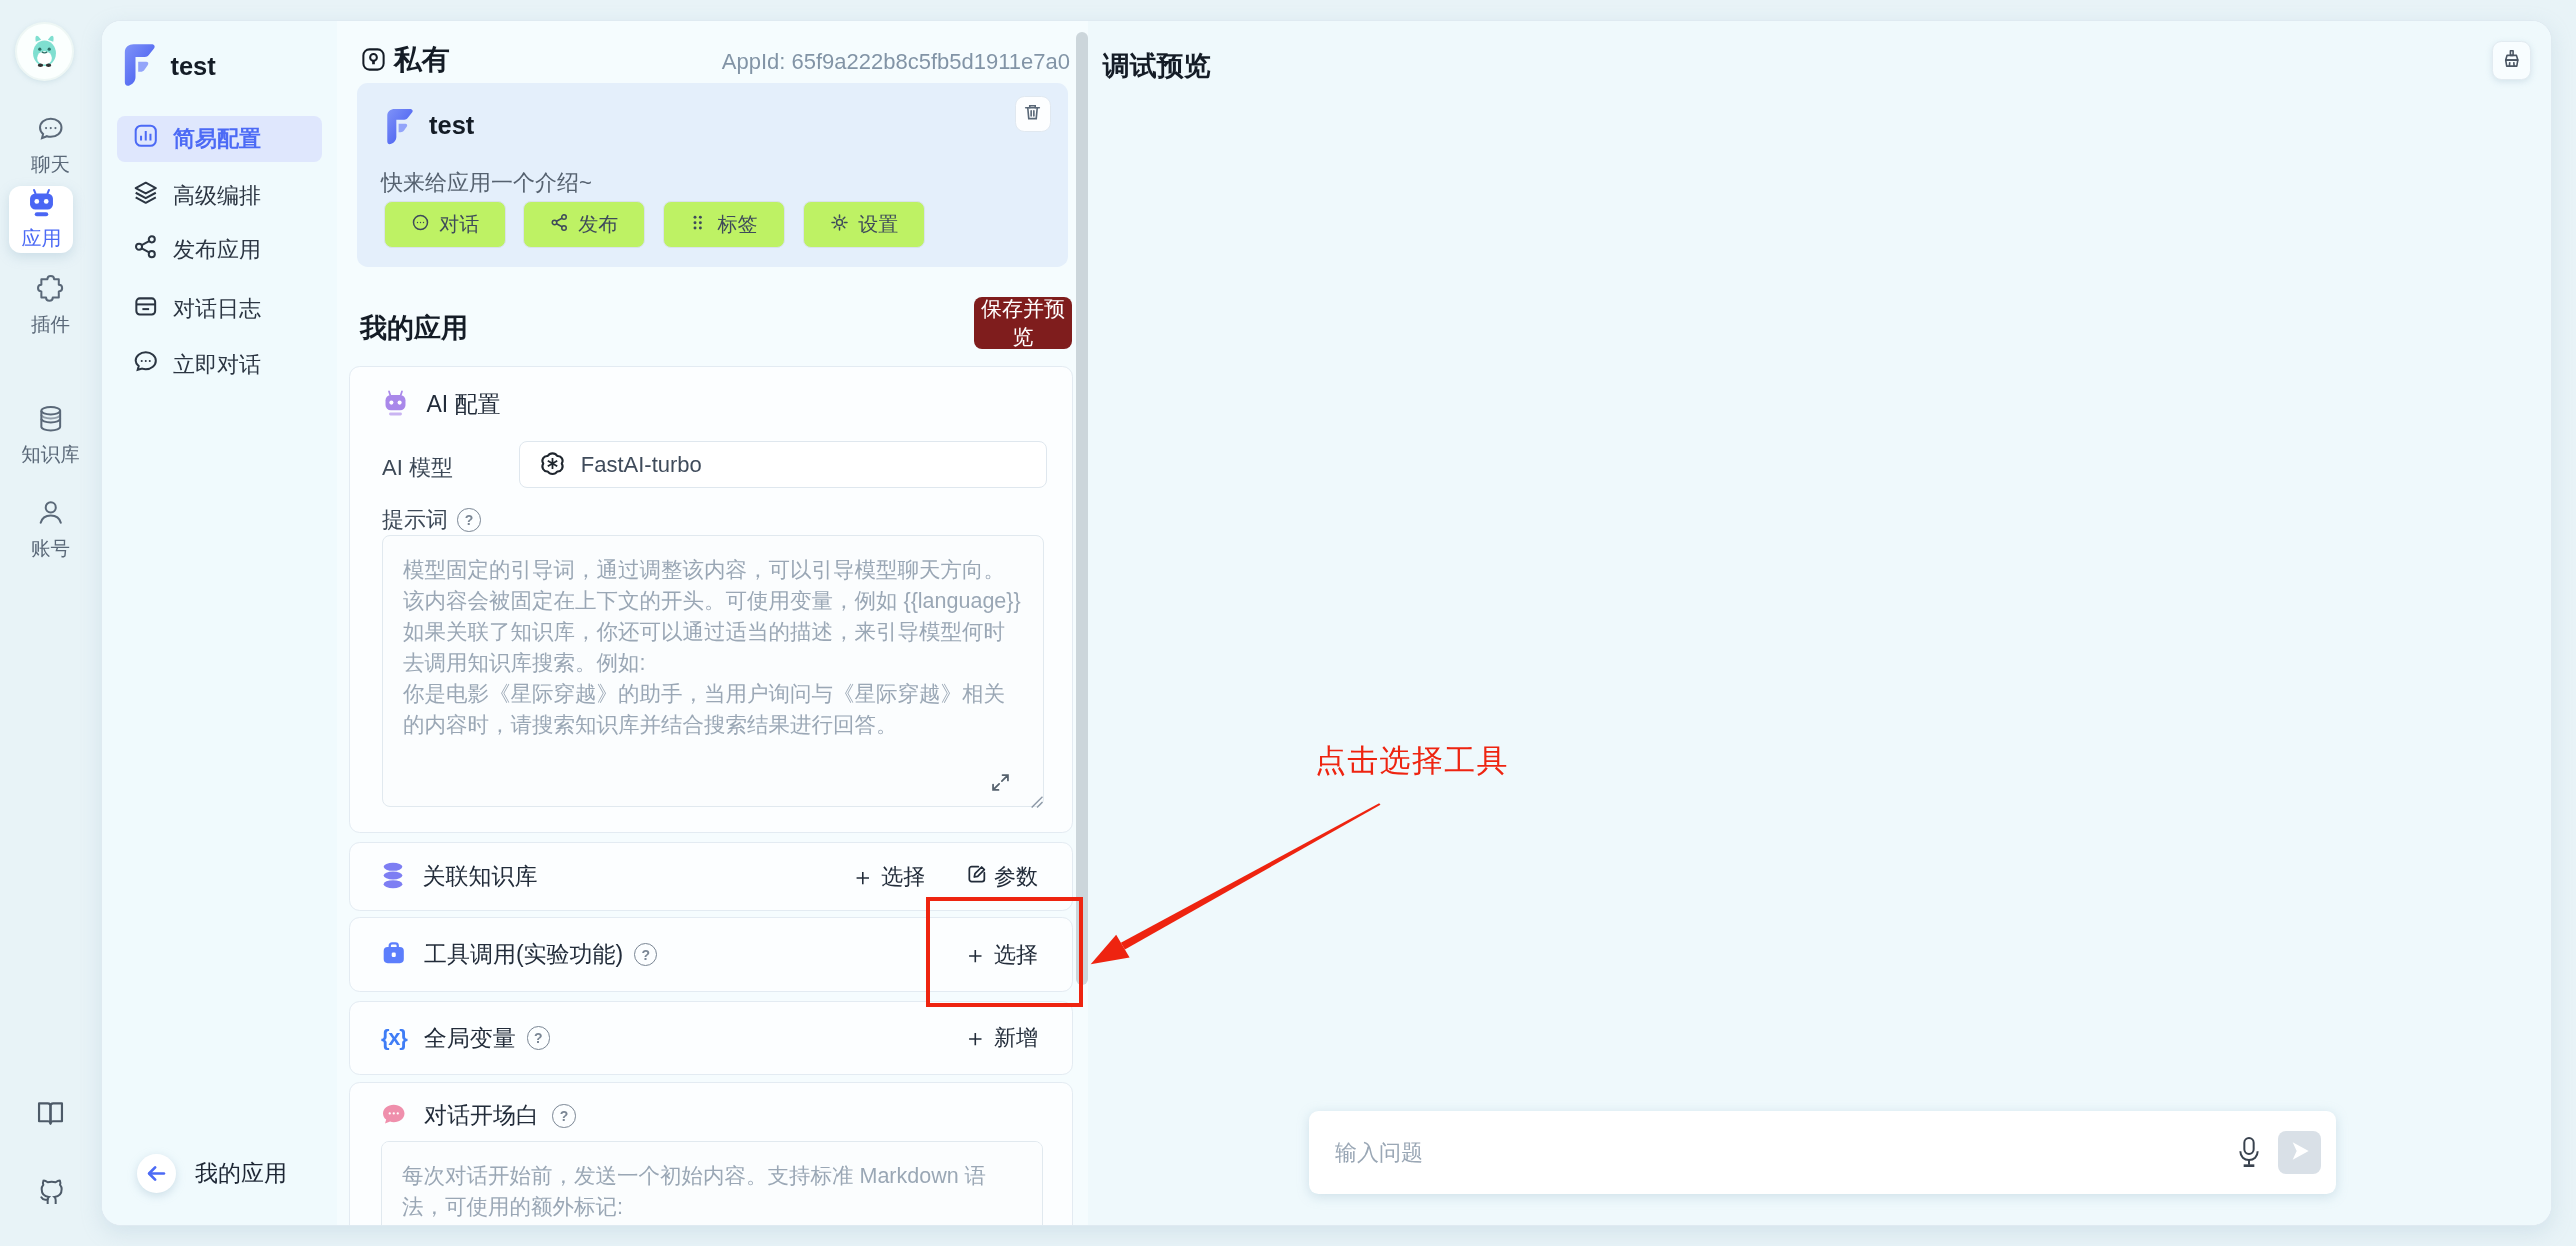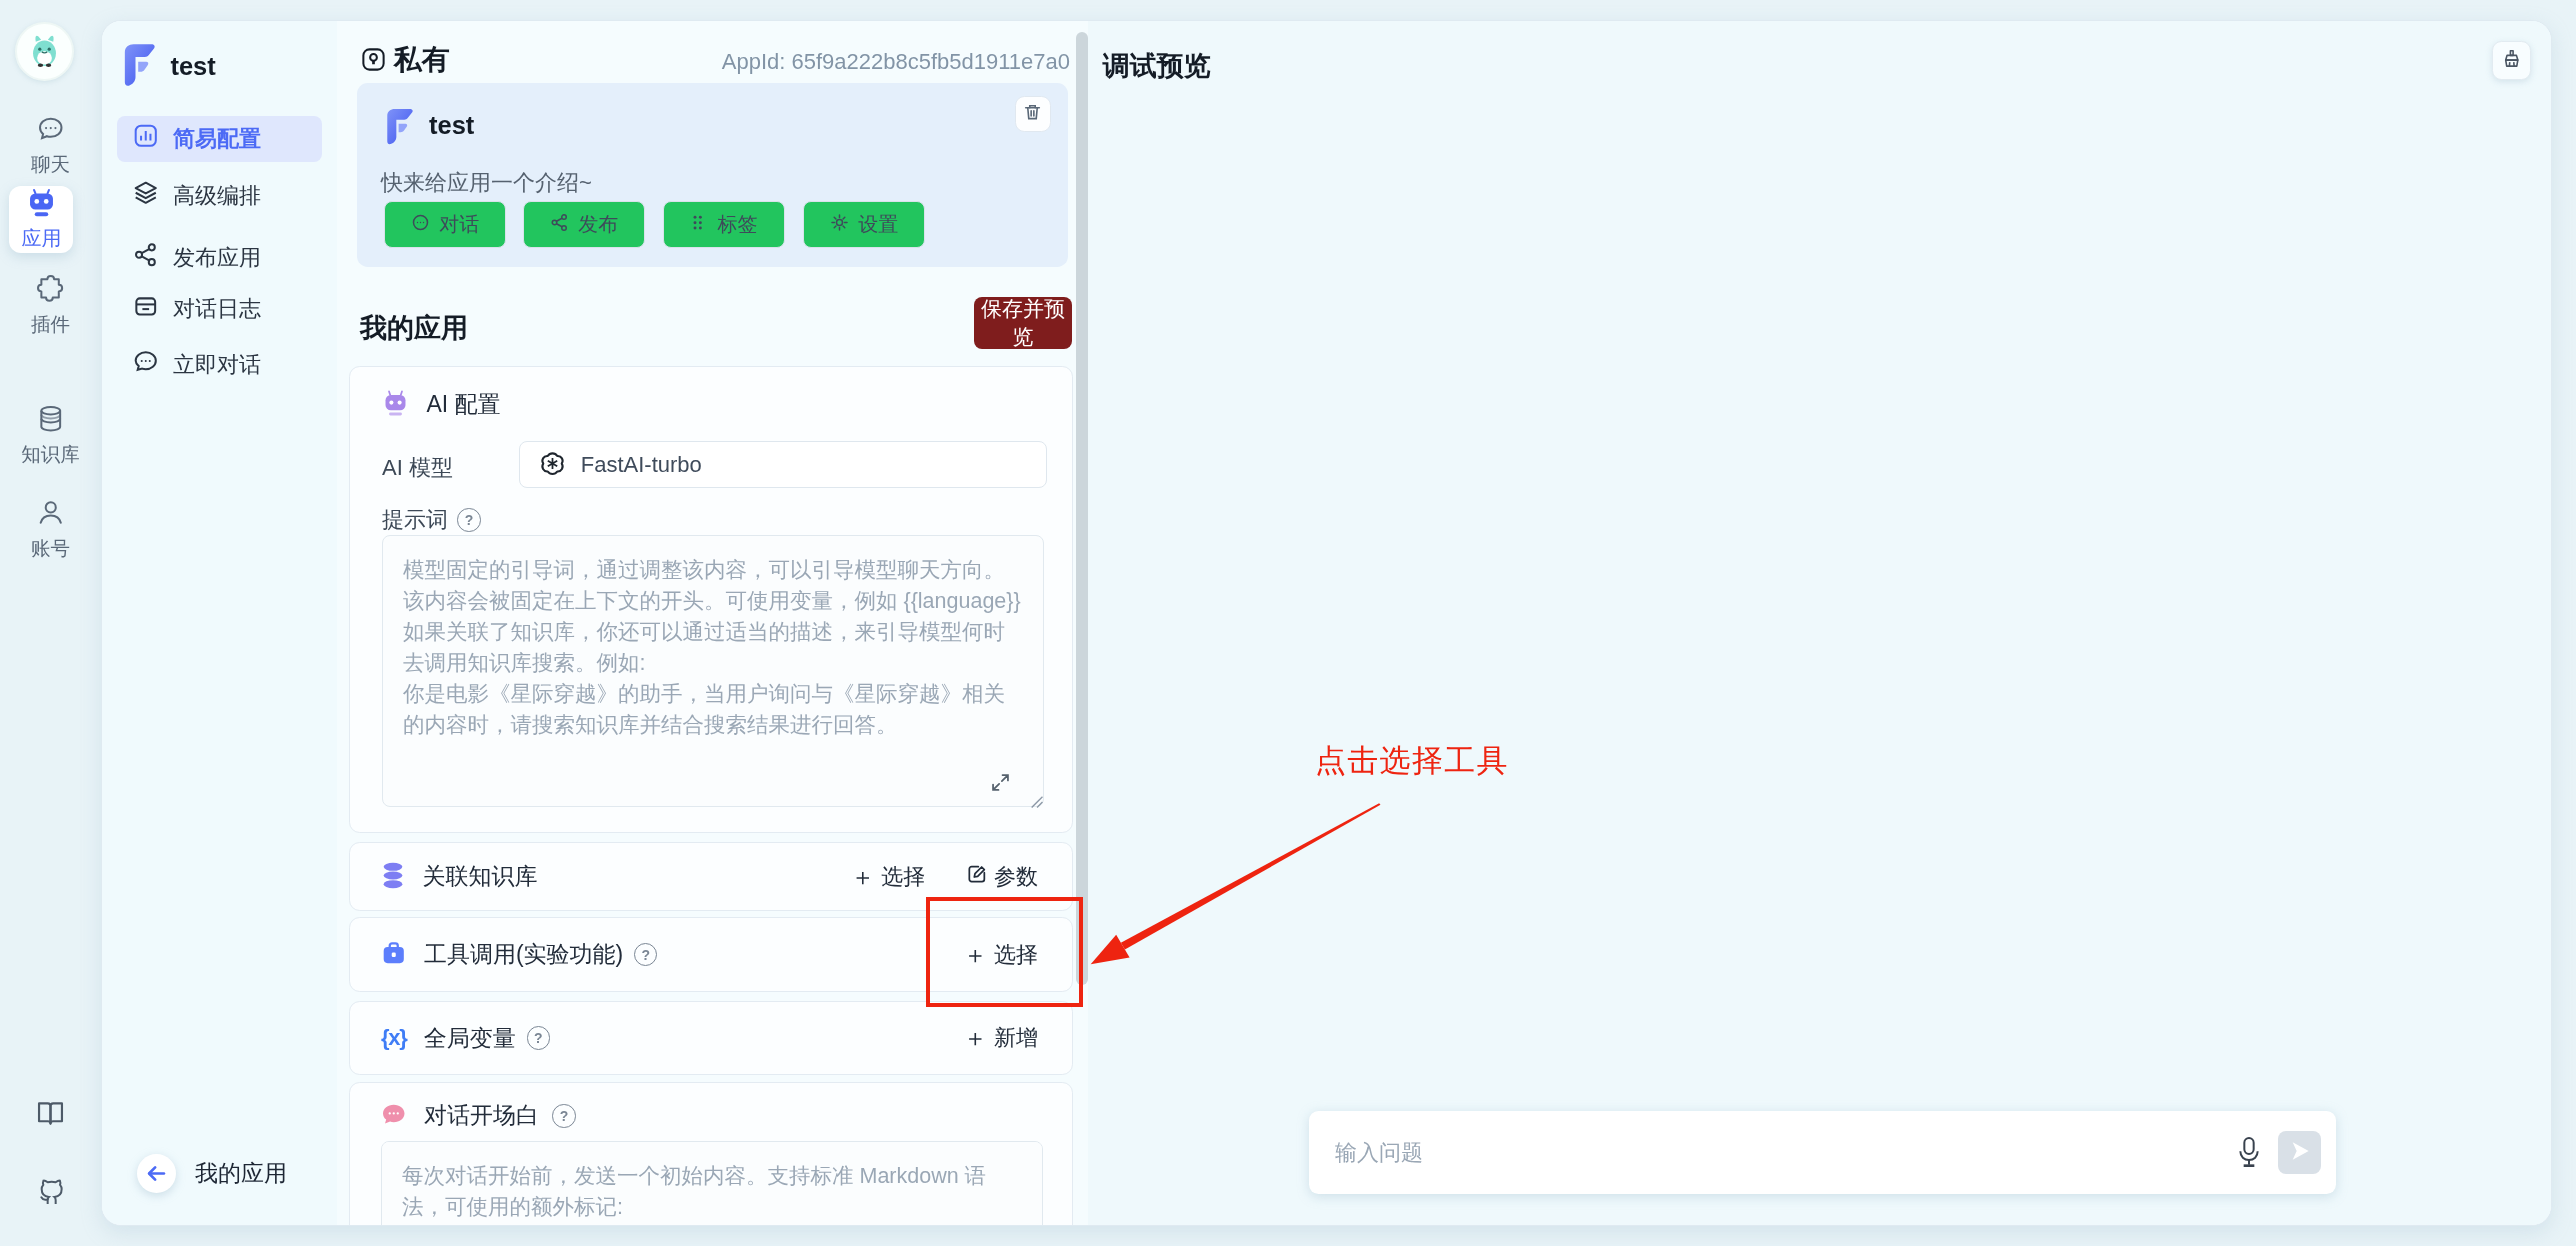--- a/index.html
+++ b/index.html
@@ -47,21 +47,21 @@
   .mid-col{position:absolute;left:235px;top:0;width:752px;height:1204px;background:#f5fcfe;overflow:hidden;}
   .mid-head-badge{position:absolute;left:23px;top:20px;display:flex;align-items:center;gap:6.7px;}
   .mid-head-badge .t{font-size:28px;font-weight:bold;color:#141c26;}
   .appid{position:absolute;right:19px;top:28px;font-size:22px;color:#8294a6;}
 
   .app-card{position:absolute;left:20px;top:62px;width:711px;height:184px;background:#e4effb;border-radius:10.7px;}
   .app-card .title{position:absolute;left:72px;top:28px;font-size:25.5px;font-weight:bold;color:#141c26;}
   .trash-btn{position:absolute;right:17.4px;top:13.4px;width:36px;height:36px;background:#fdfeff;border:0.7px solid #e0e8f0;
     border-radius:9.4px;display:flex;align-items:center;justify-content:center;color:#5a6878;cursor:pointer;}
   .app-desc{position:absolute;left:24px;top:85px;font-size:22px;color:#55616f;}
-  .app-btn{position:absolute;top:118px;width:122px;height:47px;background:#22c55e;border:0.7px solid #d9e2ea;border-radius:8px;
+  .app-btn{position:absolute;top:118px;width:122px;height:47px;background:#bef264;border:0.7px solid #d9e2ea;border-radius:8px;
     display:flex;align-items:center;justify-content:center;gap:9.4px;font-size:20px;color:#3e4a5a;cursor:pointer;}
 
   .cfg-title{position:absolute;left:23px;top:289px;font-size:27px;font-weight:bold;color:#141c26;}
   .save-btn{position:absolute;left:637px;top:276px;width:98px;height:52px;background:#7f1d1d;border:none;border-radius:8px;
     color:#ffffff;font-size:21px;display:flex;align-items:center;justify-content:center;cursor:pointer;}
 
   .sec-card{position:absolute;left:12px;width:724px;background:#fcfeff;border:0.7px solid #e3ebf2;border-radius:10.7px;box-sizing:border-box;}
   .row-flex{display:flex;align-items:center;height:100%;padding:0 34px 0 31px;box-sizing:border-box;}
   .sec-title{font-size:23px;color:#222c3a;font-weight:500;margin-left:17.4px;}
   .spacer{flex:1;}
@@ -235,21 +235,21 @@
         <span>
           <svg width="25.5" height="25.5" viewBox="0 0 38 38" fill="none" stroke="#2b3542" stroke-width="3" stroke-linejoin="round">
             <path d="M19 4 34 12 19 20 4 12Z"></path>
             <path d="M4 19l15 8 15-8"></path>
             <path d="M4 26l15 8 15-8"></path>
           </svg>
         </span>
         <span>高级编排</span>
       </div>
 
-      <div class="menu-item" style="top:214px;">
+      <div class="menu-item" style="top:206px;">
         <span>
           <svg width="25.5" height="25.5" viewBox="0 0 38 38" fill="none" stroke="#2b3542" stroke-width="3">
             <circle cx="9" cy="19" r="4.5"></circle>
               <circle cx="28" cy="8" r="4.5"></circle>
               <circle cx="28" cy="30" r="4.5"></circle>
             <line x1="13" y1="16.5" x2="24" y2="10.5"></line>
               <line x1="13" y1="21.5" x2="24" y2="27.5"></line>
           </svg>
         </span>
         <span>发布应用</span>

